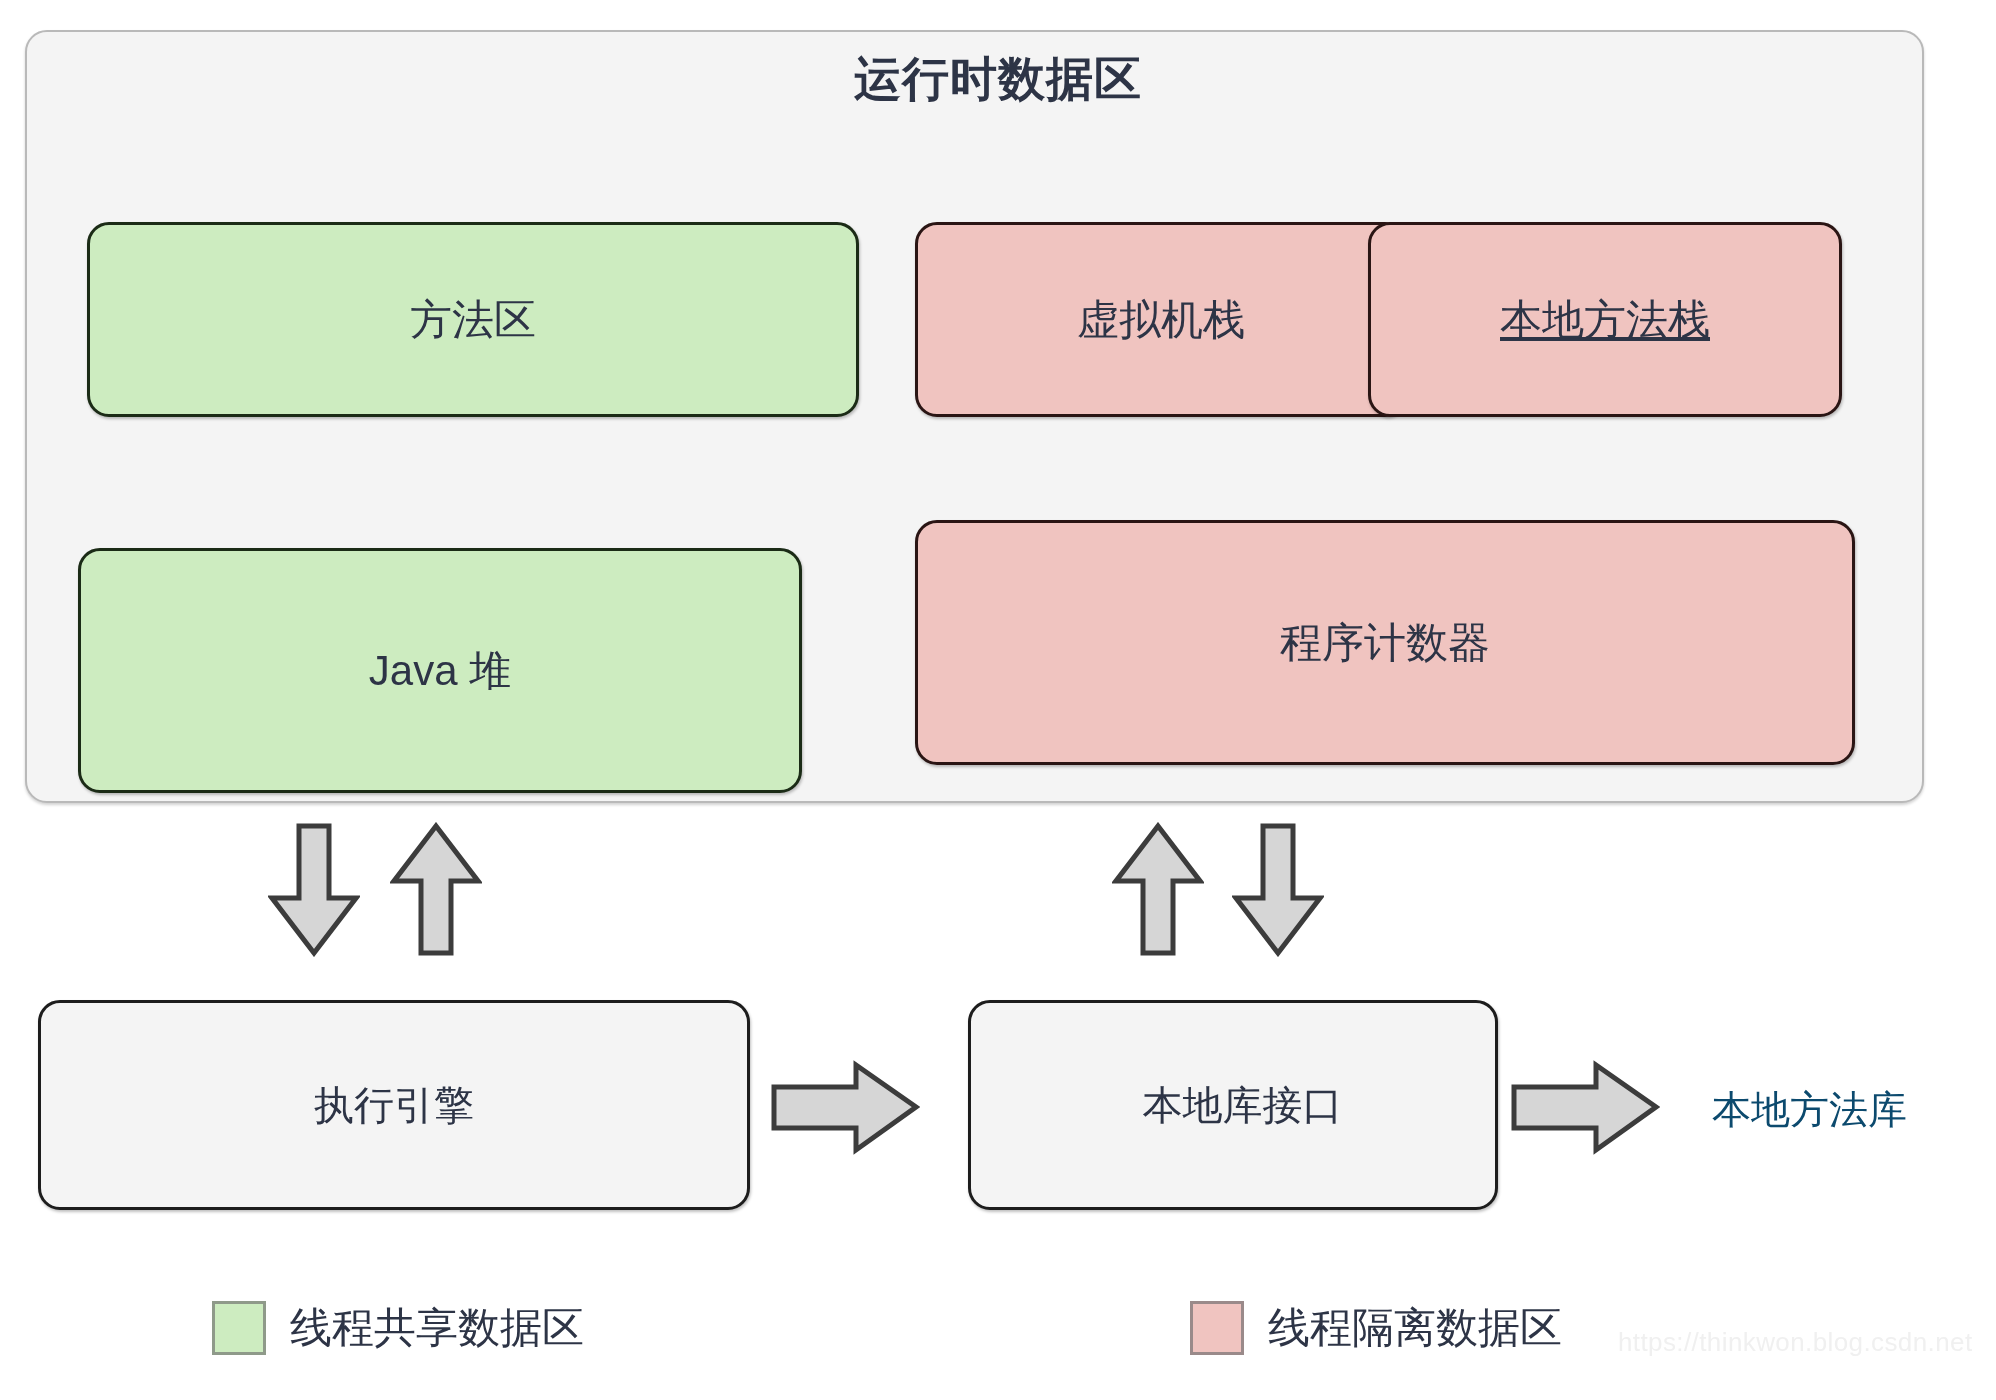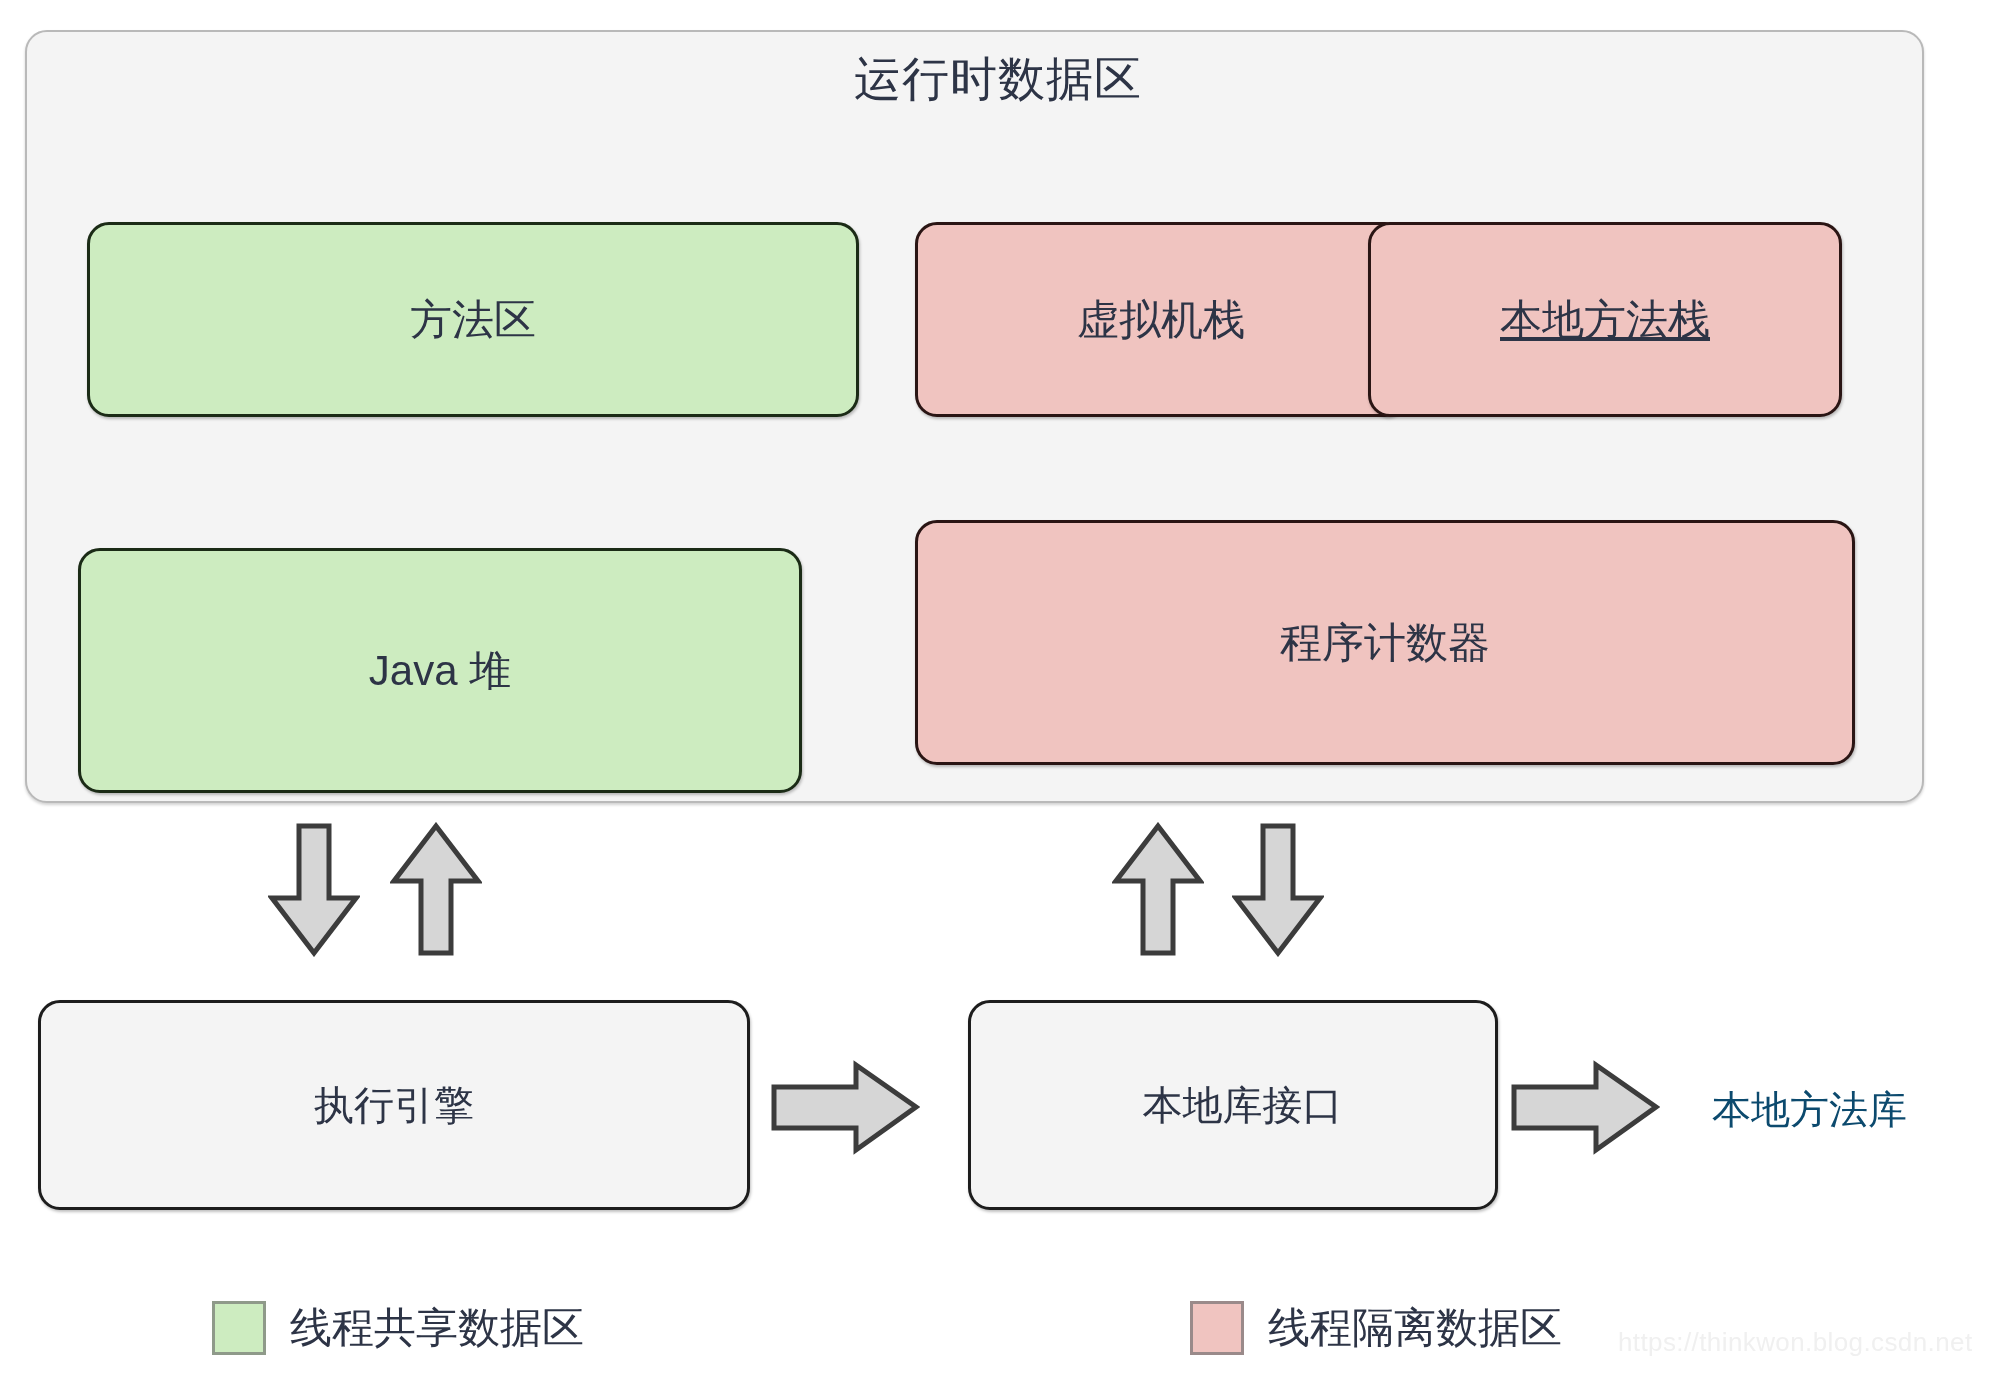--- a/index.html
+++ b/index.html
@@ -30,21 +30,21 @@
     box-shadow: 0 2px 3px rgba(0,0,0,0.18);
   }
 
   #runtime-title {
     position: absolute;
     left: 0;
     top: 48px;
     width: 100%;
     text-align: center;
     font-size: 47px;
-    font-weight: normal;
+    font-weight: bold;
     color: #2d3446;
     letter-spacing: 1px;
   }
 
   
   .region-box {
     position: absolute;
     box-sizing: border-box;
     border: 3px solid #1f1f1f;
     border-radius: 22px;

